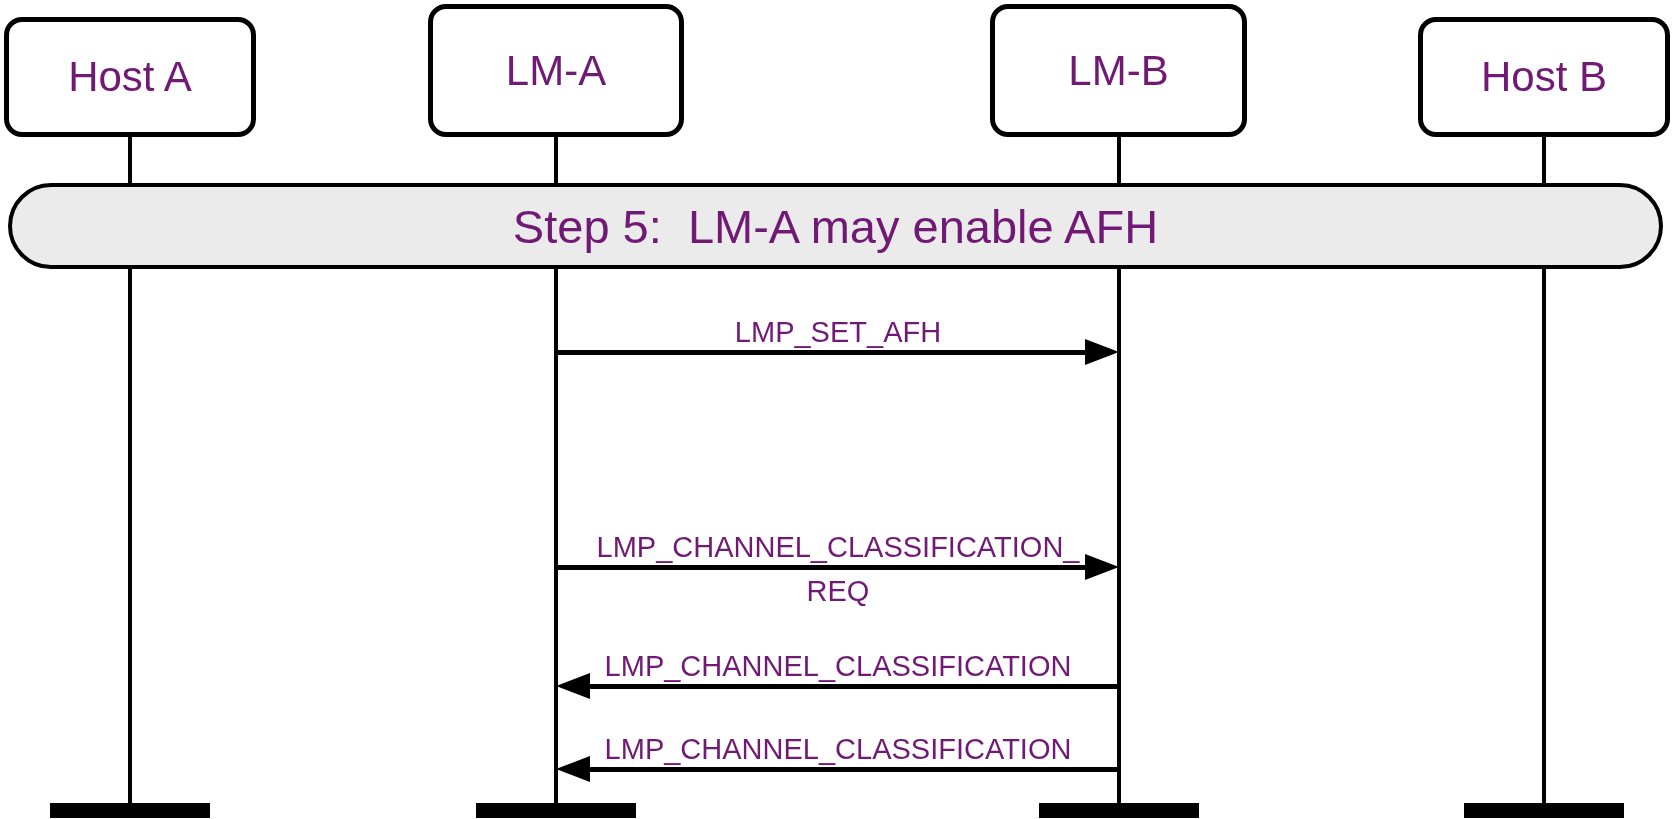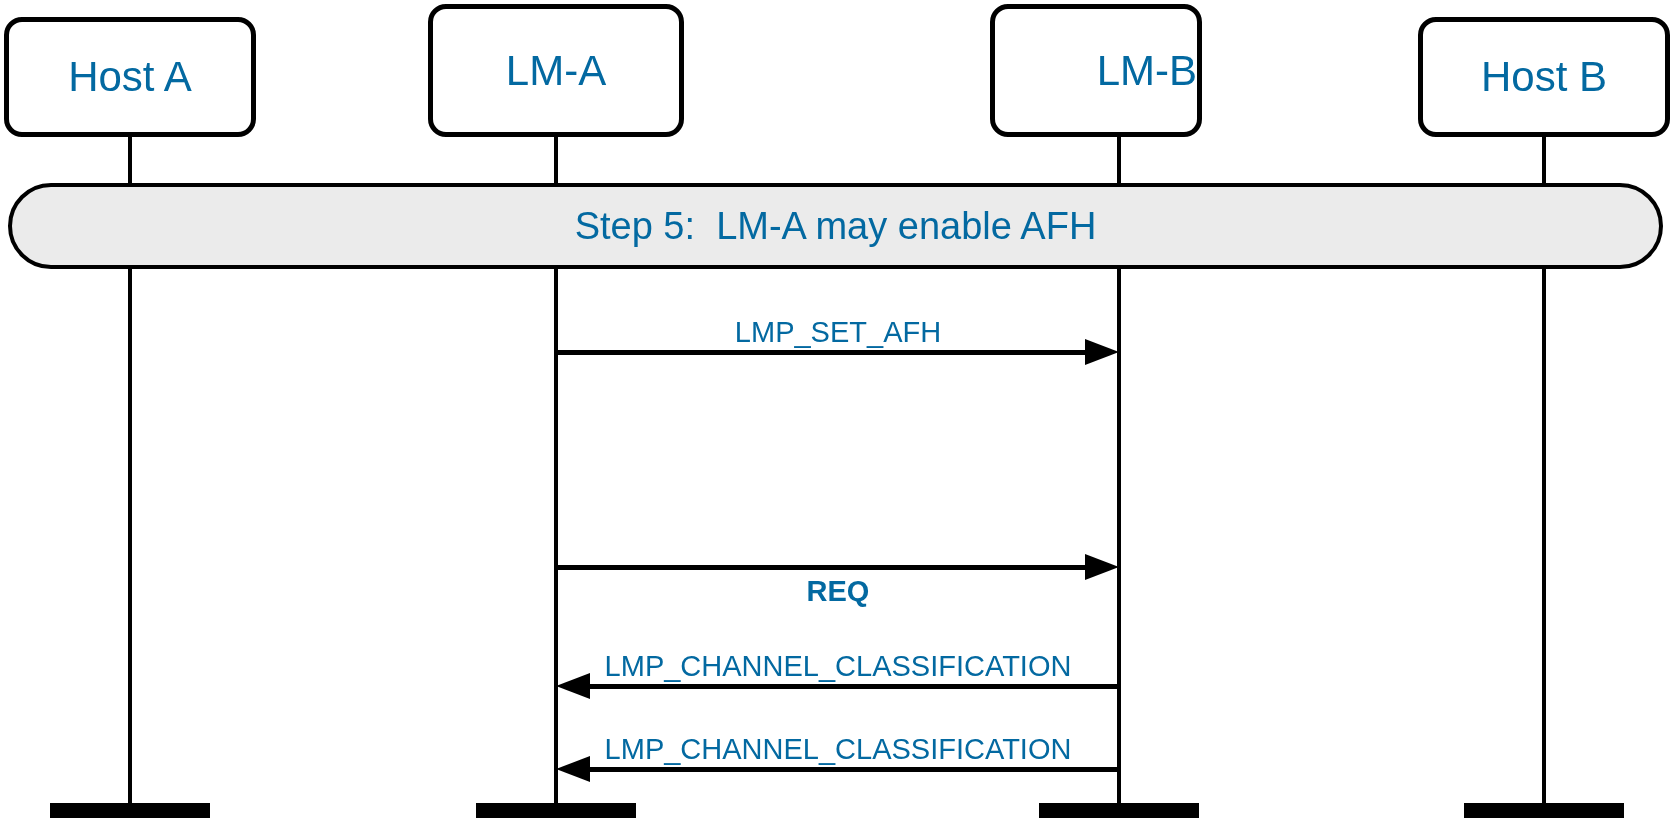--- a/index.html
+++ b/index.html
@@ -2,21 +2,21 @@
 <html><head>
 <meta charset="utf-8">
 <style>
   html, body { margin: 0; padding: 0; background: #ffffff; }
   .diagram {
     position: relative;
     width: 1675px;
     height: 819px;
     background: #ffffff;
     font-family: "Liberation Sans", "DejaVu Sans", sans-serif;
-    color: #0369a1;
+    color: #701a75;
     overflow: hidden;
   }
 
   
   .lifeline {
     position: absolute;
     top: 134px;
     height: 676px;
     width: 4px;
     background: #000000;
@@ -52,21 +52,21 @@
     box-sizing: border-box;
     border: 4px solid #000000;
     border-radius: 43px;
     background: #ebebeb;
     display: flex;
     align-items: center;
     justify-content: center;
     z-index: 2;
   }
   .band .band-label {
-    font-size: 38px;
+    font-size: 47px;
     white-space: pre;
   }
 
   
   .arrow-line {
     position: absolute;
     height: 5px;
     background: #000000;
     z-index: 2;
   }
@@ -118,40 +118,41 @@
   <div class="lifeline" style="left:1542px;"></div>
 
   <div class="actor" style="left:4px; top:17px; width:252px; height:120px;">
     <div class="actor-line">Host A</div>
   </div>
 
   <div class="actor" style="left:428px; top:4px; width:256px; height:133px;gap:48px;">
     <div class="actor-line">LM-A</div>
   </div>
 
-  <div class="actor" style="left:990px; top:4px; width:212px; height:133px;align-items:flex-end;">
+  <div class="actor" style="left:990px; top:4px; width:257px; height:133px;">
     <div class="actor-line">LM-B</div>
   </div>
 
   <div class="actor" style="left:1418px; top:17px; width:252px; height:120px;">
     <div class="actor-line">Host B</div>
   </div>
 
   <div class="band" style="top:183px;">
     <span class="band-label">Step 5:  LM-A may enable AFH</span>
   </div>
 
 
   <div class="msg-label" style="top:316px;">LMP_SET_AFH</div>
   <div class="arrow-line" style="left:556px; top:350px; width:531px;"></div>
   <div class="arrowhead-right" style="left:1085px; top:339px;"></div>
 
+  <div class="msg-label" style="top:531px;">LMP_CHANNEL_CLASSIFICATION_</div>
   <div class="arrow-line" style="left:556px; top:565px; width:531px;"></div>
   <div class="arrowhead-right" style="left:1085px; top:554px;"></div>
-  <div class="msg-label" style="top:575px;font-weight:bold;">REQ</div>
+  <div class="msg-label" style="top:575px;">REQ</div>
 
   <div class="msg-label" style="top:650px;">LMP_CHANNEL_CLASSIFICATION</div>
   <div class="arrow-line" style="left:588px; top:684px; width:531px;"></div>
   <div class="arrowhead-left" style="left:556px; top:673px;"></div>
 
   <div class="msg-label" style="top:733px;">LMP_CHANNEL_CLASSIFICATION</div>
   <div class="arrow-line" style="left:588px; top:767px; width:531px;"></div>
   <div class="arrowhead-left" style="left:556px; top:756px;"></div>
 
   <div class="endbar" style="left:50px;"></div>

